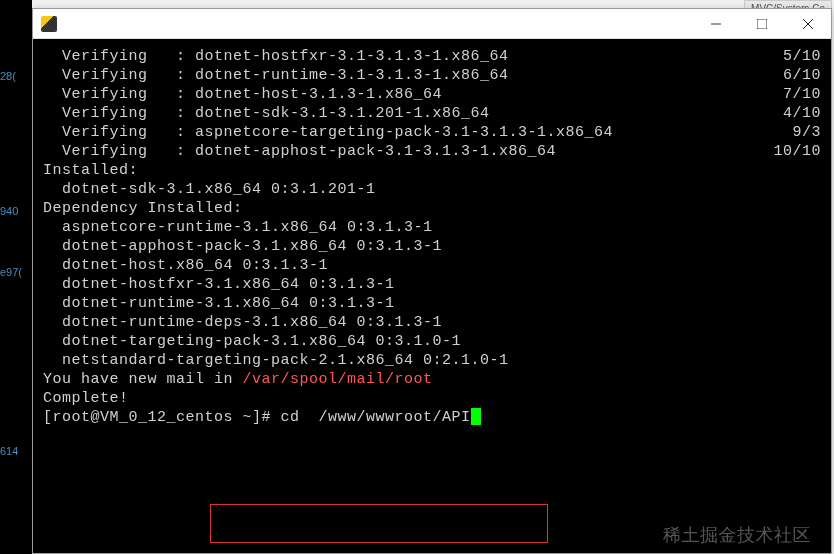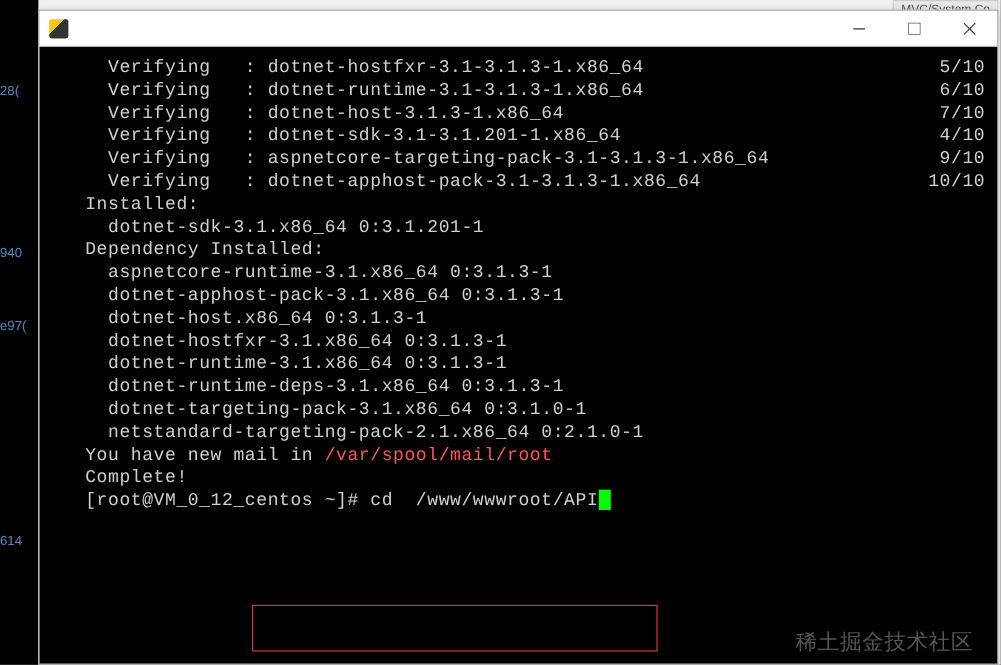--- a/index.html
+++ b/index.html
@@ -101,21 +101,20 @@
       padding: 8px 10px;
       font-size: 15px;
       line-height: 19px;
       letter-spacing: 0.5px;
       overflow: hidden;
       position: relative;
     }
     .term-line {
       white-space: pre;
       display: flex;
-      margin-left: 28px;
     }
     .term-left {
       flex: 1;
     }
     .term-right {
       text-align: right;
     }
     .highlight-path {
       color: #ff5555;
     }
@@ -174,21 +173,21 @@
           </svg>
       </div>
     </div>
   </div>
 
   <div class="terminal-body">
     <div class="term-line"><span class="term-left"><span>  Verifying   : </span><span>dotnet-hostfxr-3.1-3.1.3-1.x86_64</span></span><span class="term-right">5/10</span></div>
     <div class="term-line"><span class="term-left"><span>  Verifying   : </span><span>dotnet-runtime-3.1-3.1.3-1.x86_64</span></span><span class="term-right">6/10</span></div>
     <div class="term-line"><span class="term-left"><span>  Verifying   : </span><span>dotnet-host-3.1.3-1.x86_64</span></span><span class="term-right">7/10</span></div>
     <div class="term-line"><span class="term-left"><span>  Verifying   : </span><span>dotnet-sdk-3.1-3.1.201-1.x86_64</span></span><span class="term-right">4/10</span></div>
-    <div class="term-line"><span class="term-left"><span>  Verifying   : </span><span>aspnetcore-targeting-pack-3.1-3.1.3-1.x86_64</span></span><span class="term-right">9/10</span></div>
+    <div class="term-line"><span class="term-left"><span>  Verifying   : </span><span>aspnetcore-targeting-pack-3.1-3.1.3-1.x86_64</span></span><span class="term-right">9/3</span></div>
     <div class="term-line"><span class="term-left"><span>  Verifying   : </span><span>dotnet-apphost-pack-3.1-3.1.3-1.x86_64</span></span><span class="term-right">10/10</span></div>
     <div class="term-line"> </div>
     <div class="term-line">Installed:</div>
     <div class="term-line">  dotnet-sdk-3.1.x86_64 0:3.1.201-1</div>
     <div class="term-line"> </div>
     <div class="term-line">Dependency Installed:</div>
     <div class="term-line">  aspnetcore-runtime-3.1.x86_64 0:3.1.3-1</div>
     <div class="term-line">  dotnet-apphost-pack-3.1.x86_64 0:3.1.3-1</div>
     <div class="term-line">  dotnet-host.x86_64 0:3.1.3-1</div>
     <div class="term-line">  dotnet-hostfxr-3.1.x86_64 0:3.1.3-1</div>

